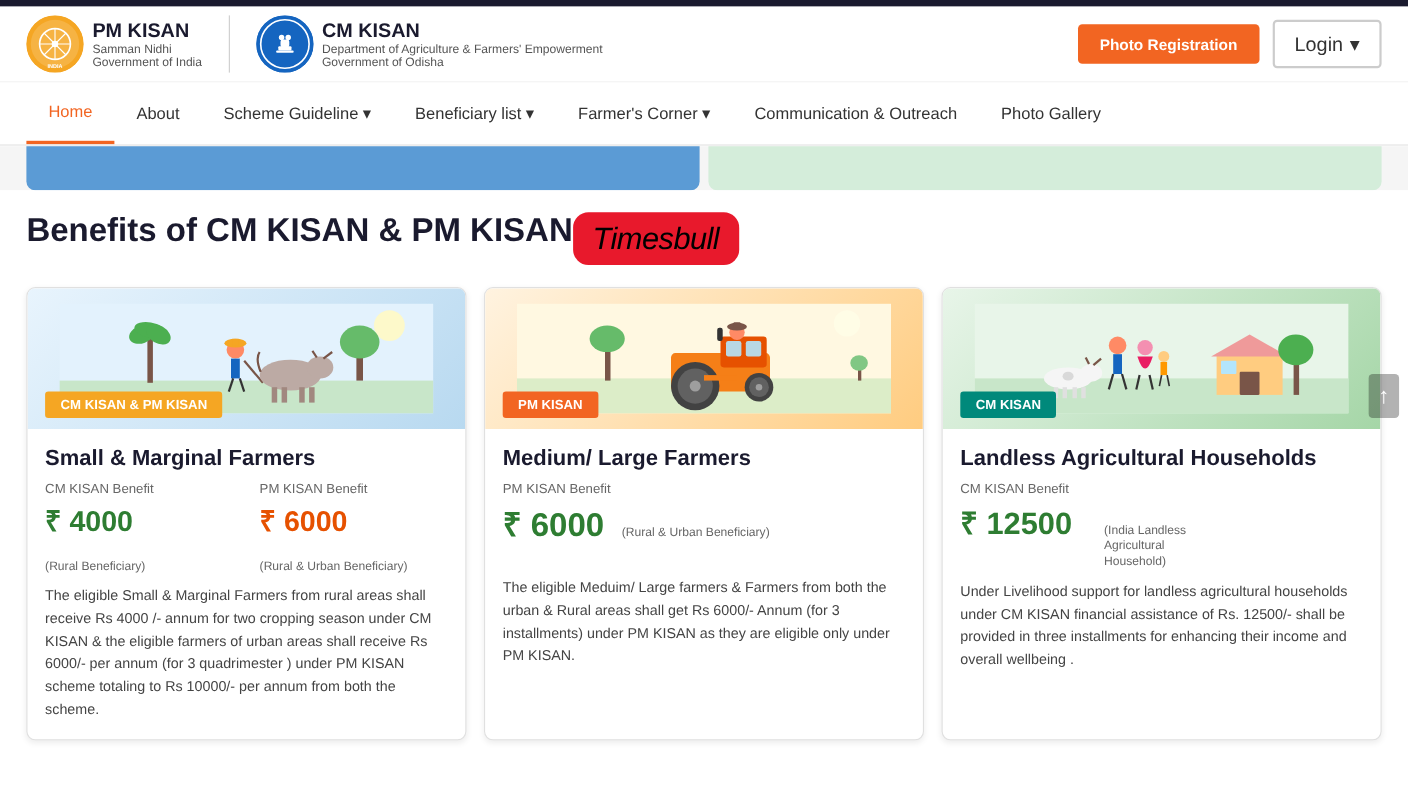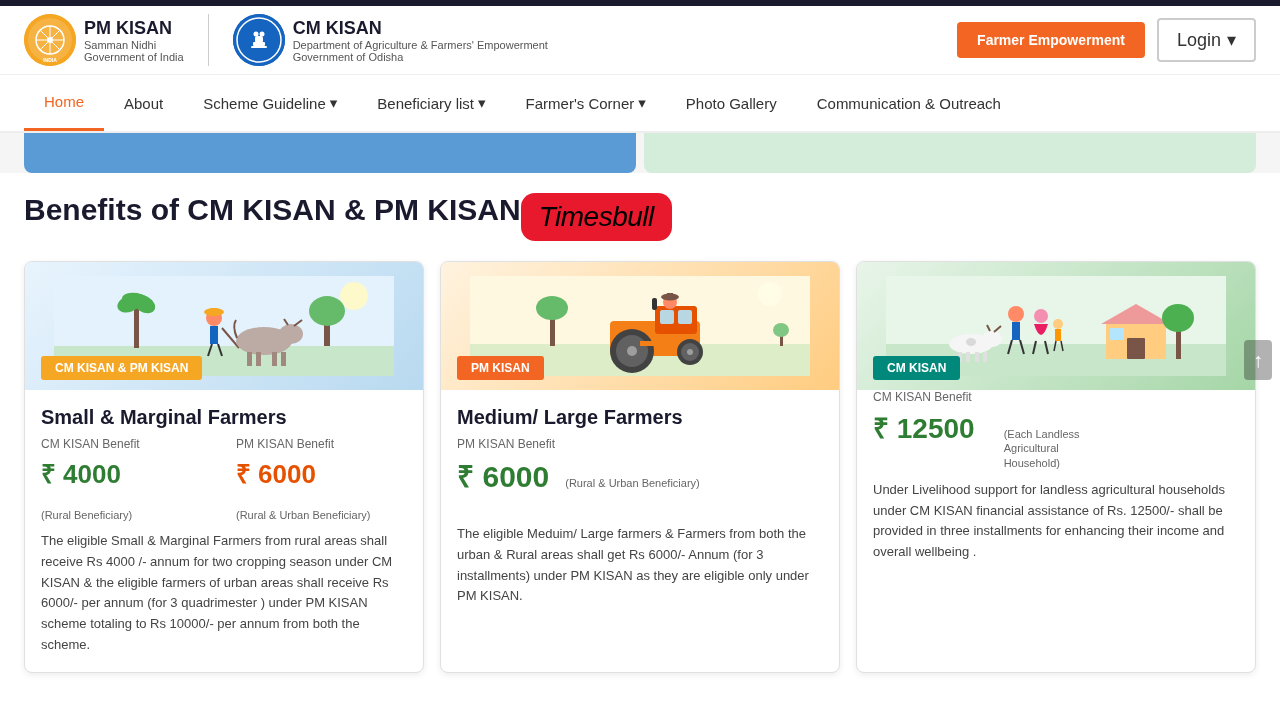--- a/index.html
+++ b/index.html
@@ -324,21 +324,21 @@
       </div>
       <div class="logo-text-block">
         <span class="logo-title">CM KISAN</span>
         <span class="logo-subtitle">Department of Agriculture &amp; Farmers' Empowerment</span>
         <span class="logo-subtitle">Government of Odisha</span>
       </div>
     </div>
   </div>
 
   <div class="header-actions">
-    <button class="btn-farmer-reg">Farmer Empowerment</button>
+    <button class="btn-farmer-reg">Photo Registration</button>
     <button class="btn-login">
       <span>Login</span>
       <span>▾</span>
     </button>
   </div>
 </div>
 
 <nav class="nav">
   <div class="nav-item active">
     <span>Home</span>
@@ -352,24 +352,24 @@
   </div>
   <div class="nav-item">
     <span>Beneficiary list</span>
     <span>▾</span>
   </div>
   <div class="nav-item">
     <span>Farmer's Corner</span>
     <span>▾</span>
   </div>
   <div class="nav-item">
+    <span>Communication &amp; Outreach</span>
+  </div>
+  <div class="nav-item">
     <span>Photo Gallery</span>
-  </div>
-  <div class="nav-item">
-    <span>Communication &amp; Outreach</span>
   </div>
 </nav>
 
 <div class="banner-area">
   <div class="banner-blue"></div>
   <div class="banner-light"></div>
 </div>
 
 <div class="main">
 
@@ -545,26 +545,27 @@
             <rect x="80" y="76" width="4" height="10" fill="#e0e0e0"></rect>
             <rect x="89" y="76" width="4" height="10" fill="#e0e0e0"></rect>
             <rect x="97" y="76" width="4" height="10" fill="#e0e0e0"></rect>
 
             <line x1="108" y1="56" x2="115" y2="50" stroke="#795548" stroke-width="2"></line>
             <line x1="104" y1="55" x2="101" y2="49" stroke="#795548" stroke-width="2"></line>
           </svg>
         </div>
         <div class="card-tag tag-teal">CM KISAN</div>
       </div>
+      <div class="card-title">Landless Agricultural Households</div>
       <div class="card-body">
         <div class="benefit-single">
           <div class="benefit-label">CM KISAN Benefit</div>
           <div style="display:flex; align-items:baseline; gap:21px;">
             <div class="benefit-amount amount-green" style="font-size:28px;">₹ 12500</div>
-            <span class="benefit-single-note" style="max-width:100px; line-height:1.3;">(Each Landless Agricultural Household)</span>
+            <span class="benefit-single-note" style="max-width:100px; line-height:1.3;">(India Landless Agricultural Household)</span>
           </div>
         </div>
         <div class="card-description">Under Livelihood support for landless agricultural households under CM KISAN financial assistance of Rs. 12500/- shall be provided in three installments for enhancing their income and overall wellbeing .</div>
       </div>
     </div>
 
   </div>
 </div>
 
 <div class="nav-arrow">

